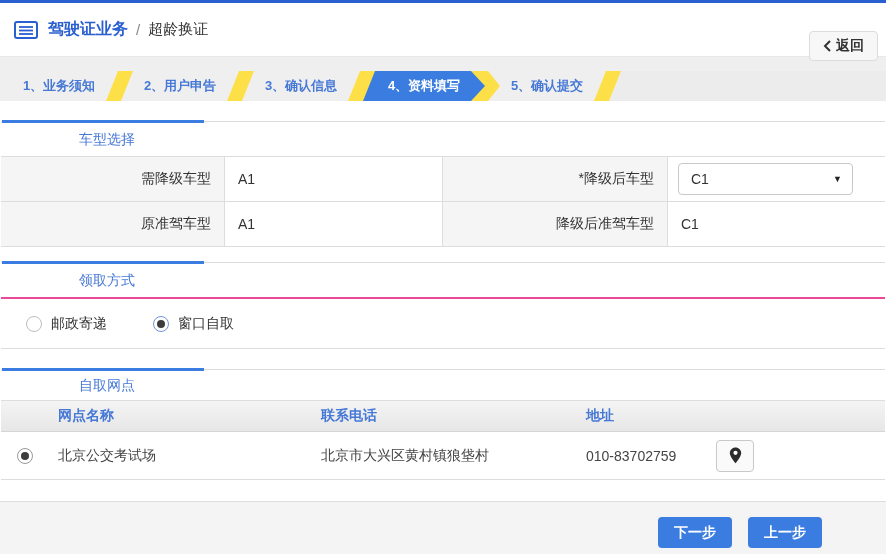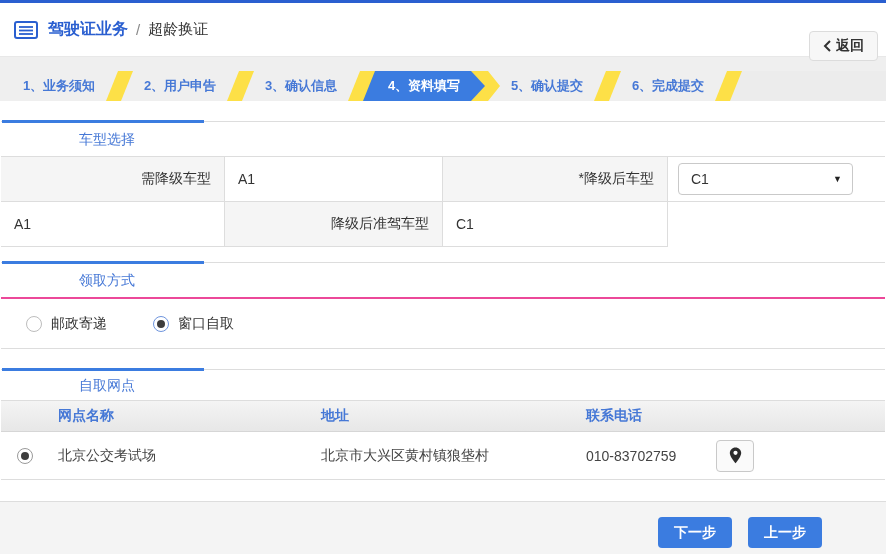--- a/index.html
+++ b/index.html
@@ -163,38 +163,38 @@
 </div>
 
 <div class="gap-gray"></div>
 
 <div class="steps">
   <div class="step step-1">1、业务须知</div>
   <div class="step step-mid">2、用户申告</div>
   <div class="step step-mid">3、确认信息</div>
   <div class="step step-active">4、资料填写</div>
   <div class="step step-notch">5、确认提交</div>
-  <div class="step step-mid">6、完成提交</div>
   <div class="step step-filler"></div>
 </div>
 
 <div class="gap-white"></div>
 
 <div class="section">
   <div class="section-title">车型选择</div>
   <div class="vgrid">
     <div class="vcell vlabel">需降级车型</div>
     <div class="vcell vvalue">A1</div>
     <div class="vcell vlabel">*降级后车型</div>
     <div class="vcell">
       <div class="select-box">
         <span>C1</span>
         <span class="select-caret">▼</span>
       </div>
     </div>
+    <div class="vcell vlabel">原准驾车型</div>
     <div class="vcell vvalue">A1</div>
     <div class="vcell vlabel">降级后准驾车型</div>
     <div class="vcell vvalue">C1</div>
   </div>
 </div>
 
 <div class="gap-white-sm"></div>
 
 <div class="section">
   <div class="section-title">领取方式</div>
@@ -210,22 +210,22 @@
   </div>
 </div>
 
 <div class="gap-white"></div>
 
 <div class="section">
   <div class="section-title" style="height:30px;line-height:30px;">自取网点</div>
   <div class="otable-head">
     <div class="hcell"></div>
     <div class="hcell">网点名称</div>
+    <div class="hcell">联系电话</div>
     <div class="hcell">地址</div>
-    <div class="hcell">联系电话</div>
     <div class="hcell"></div>
   </div>
   <div class="otable-row">
     <div class="row-radio-cell">
       <span class="radio gray-ring checked" style="margin-right:0;"></span>
     </div>
     <div class="rcell">北京公交考试场</div>
     <div class="rcell">北京市大兴区黄村镇狼垡村</div>
     <div class="rcell">010-83702759</div>
     <div class="row-actions">

